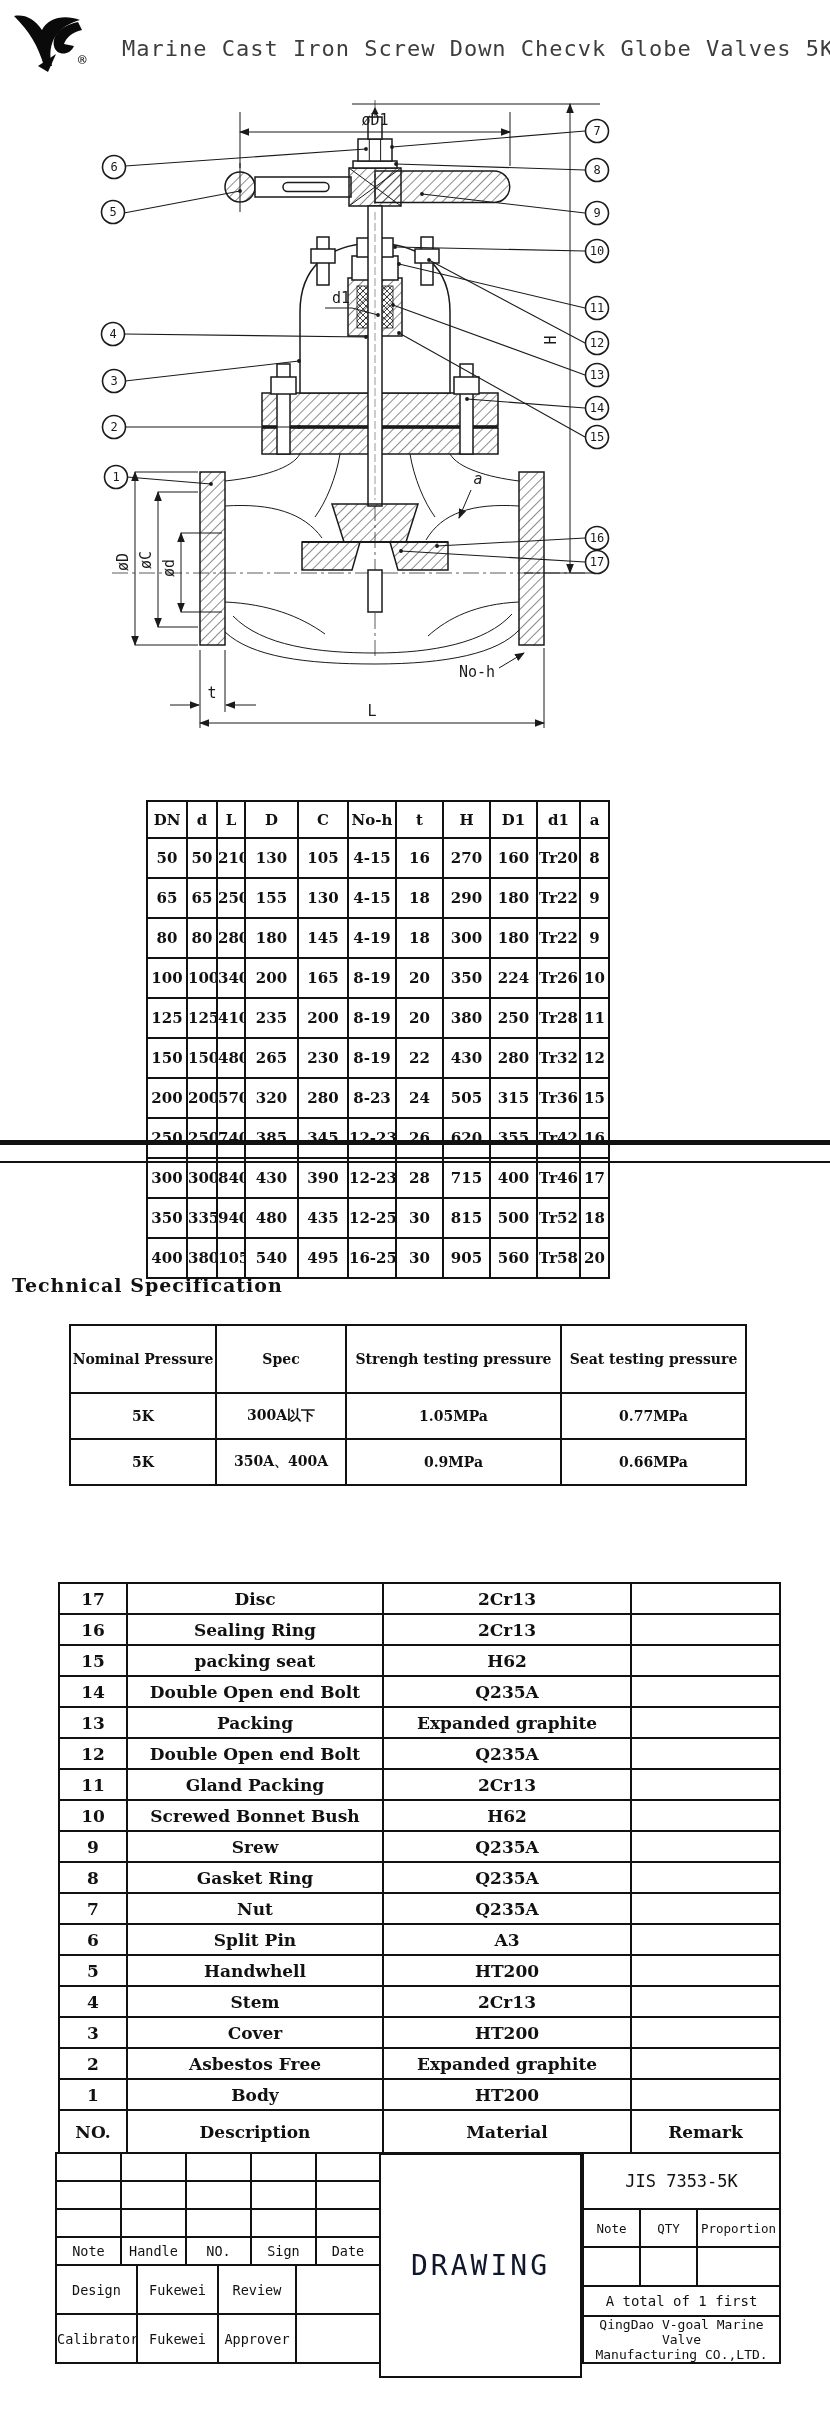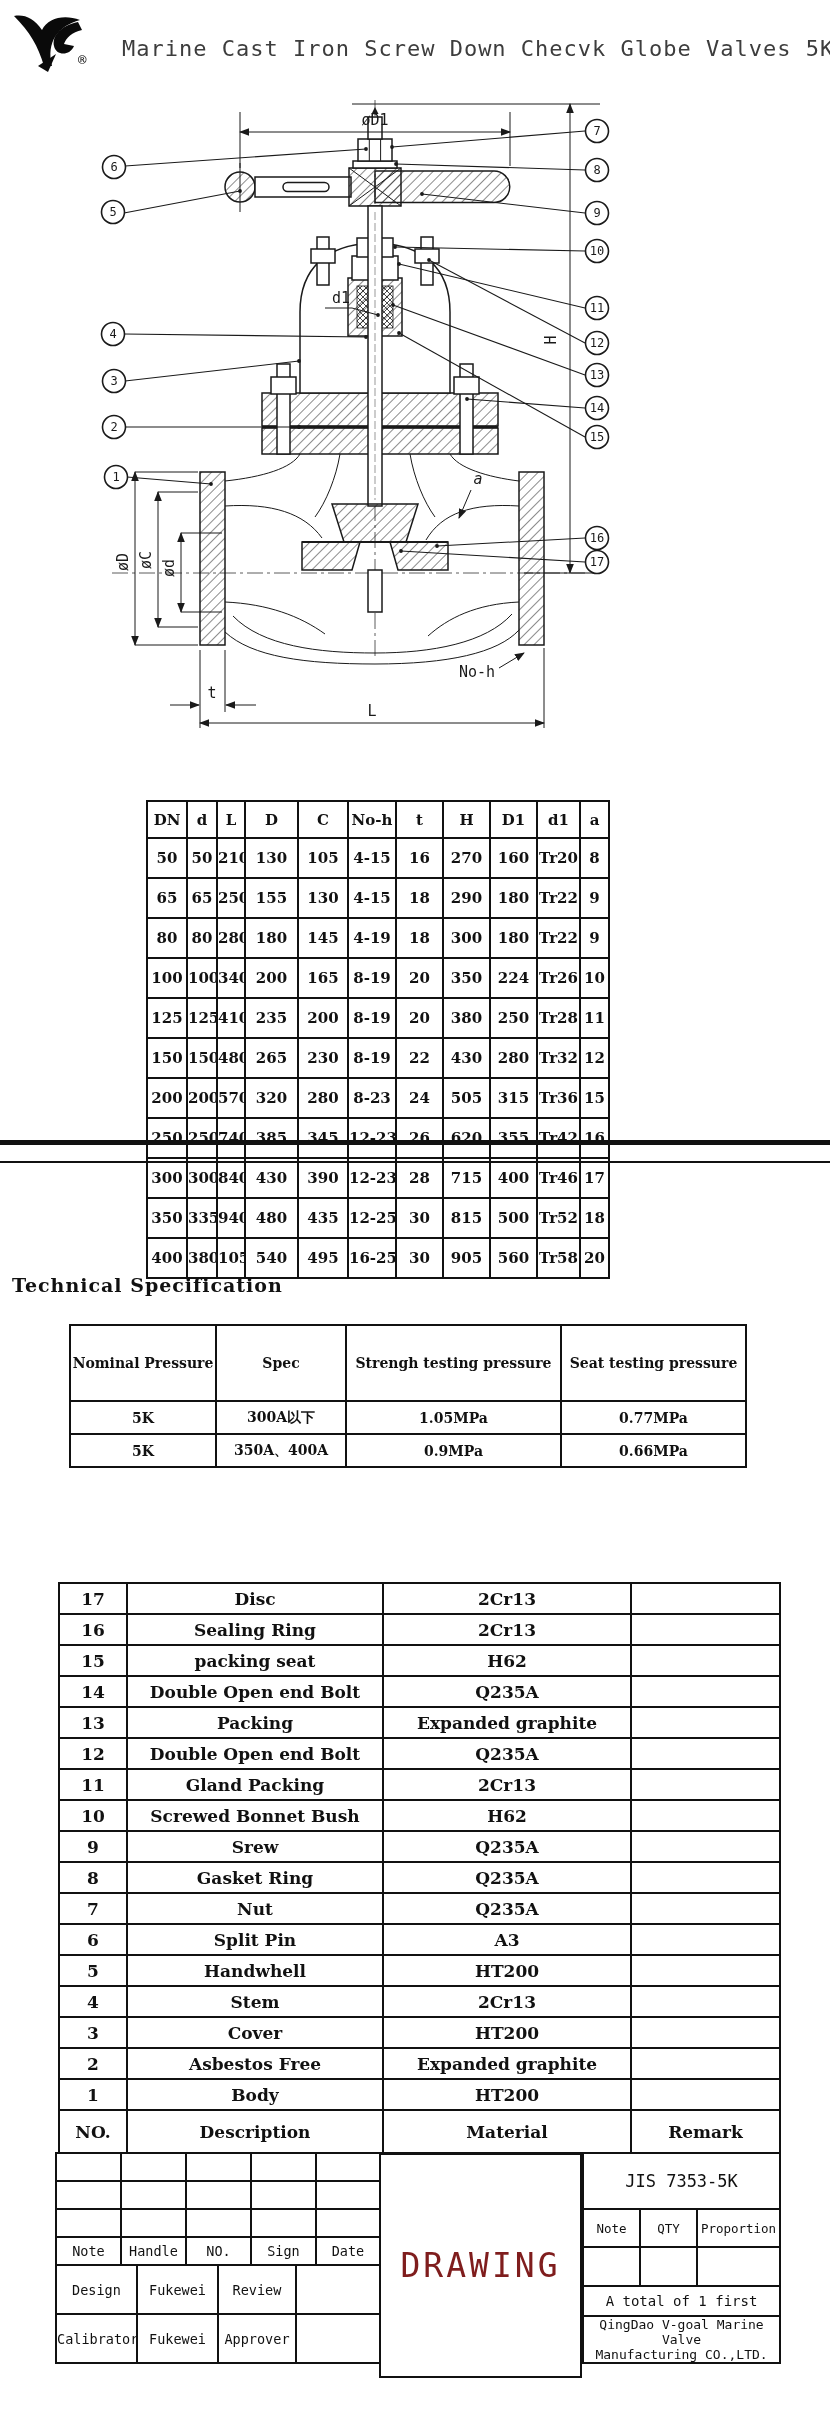--- a/index.html
+++ b/index.html
@@ -30,37 +30,37 @@
   .dimtab thead tr{height:37px;padding-left:44px;}
   .dimtab tbody tr{height:40px;}
   
   .sep1{position:absolute;left:0;top:1140px;width:830px;height:5px;background:#111;}
   .sep2{position:absolute;left:0;top:1161px;width:830px;height:2px;background:#111;}
   
   .spec-title{position:absolute;left:12px;top:1274px;width:648px;text-align:left;
               font:bold 19px "DejaVu Serif",serif;letter-spacing:1px;}
   .spectab{left:69px;top:1324px;width:676px;}
   .spectab th,.spectab td{border:2px solid #111;font:bold 14px "DejaVu Serif",serif;text-align:center;}
-  .spectab thead tr{height:76px;}
-  .spectab tbody tr{height:33px;}
+  .spectab thead tr{height:68px;}
+  .spectab tbody tr{height:46px;}
   
   .partstab{left:58px;top:1582px;width:721px;border:2px solid #111;}
   .partstab td{border:2px solid #111;font:bold 17px "DejaVu Serif",serif;text-align:center;}
   .partstab tbody tr{height:31px;}
   .partstab tfoot tr{height:44px;}
   .partstab tfoot td{font-size:17px;}
   
   .tb td{border:2px solid #111;font:13.5px "DejaVu Sans Mono",monospace;text-align:center;}
   .tbtop{left:55px;top:2152px;width:324px;}
   .tbtop tr{height:28px;}
   .tbbot{left:55px;top:2264px;width:324px;}
   .tbbot tr{height:49px;}
   .tbmid{position:absolute;left:379px;top:2152px;width:203px;height:226px;border:2px solid #111;
          box-sizing:border-box;display:flex;align-items:center;justify-content:center;}
-  .tbmid span{font-size:33px;letter-spacing:3px;color:#7f1d1d;}
+  .tbmid span{font-size:28px;letter-spacing:3px;color:#0f172a;}
   .tbright{left:582px;top:2152px;width:197px;}
   .tbright td{font-size:12.5px;}
   .jis{font-size:17px !important;}
   .total{font-weight:bold;font-size:14px !important;}
   .company{font-size:13px !important;line-height:1.55;white-space:normal !important;}
 </style>
 </head>
 <body>
 
 <div class="page">

